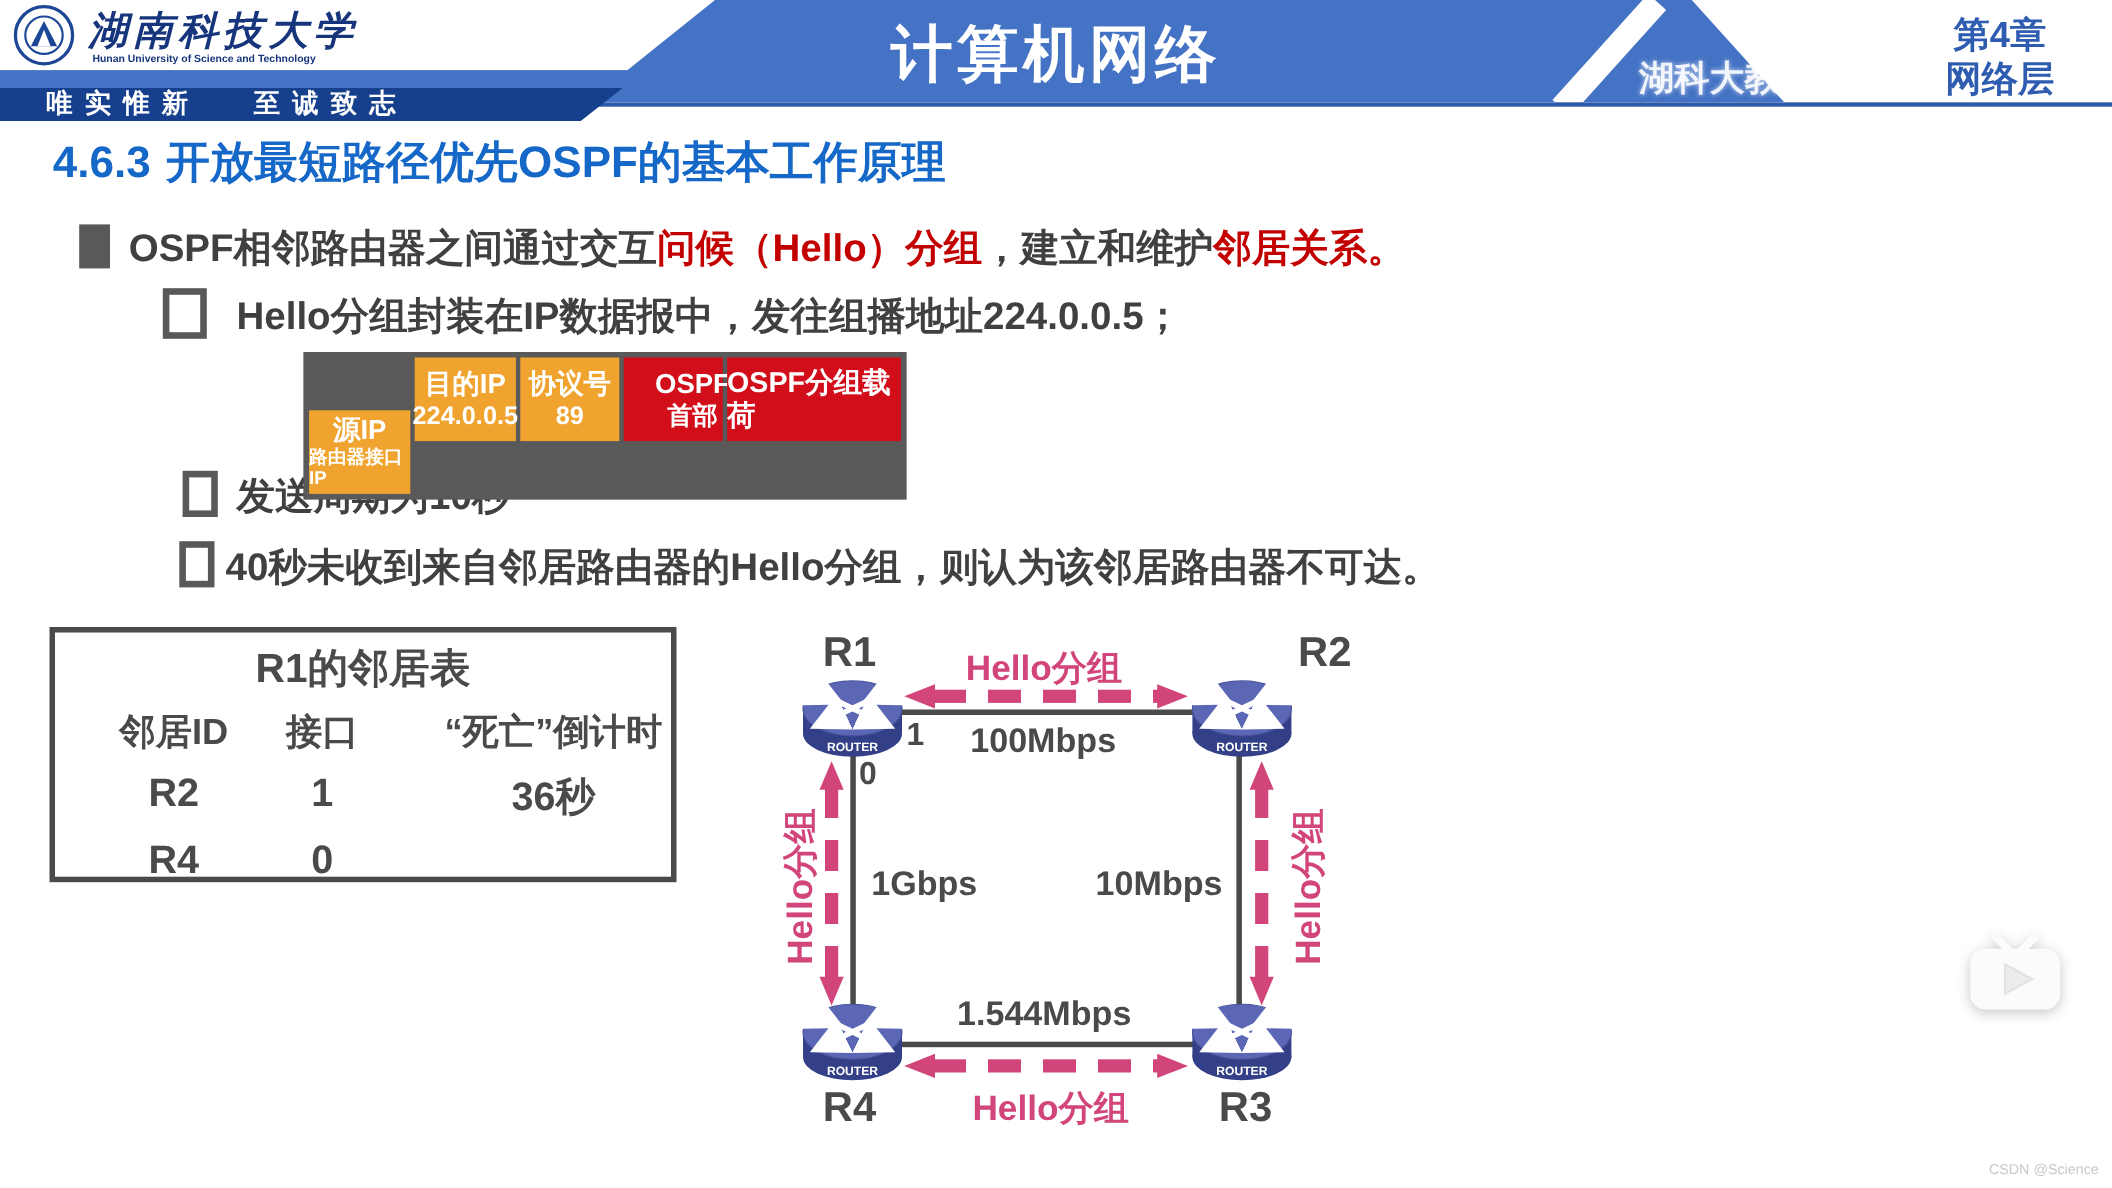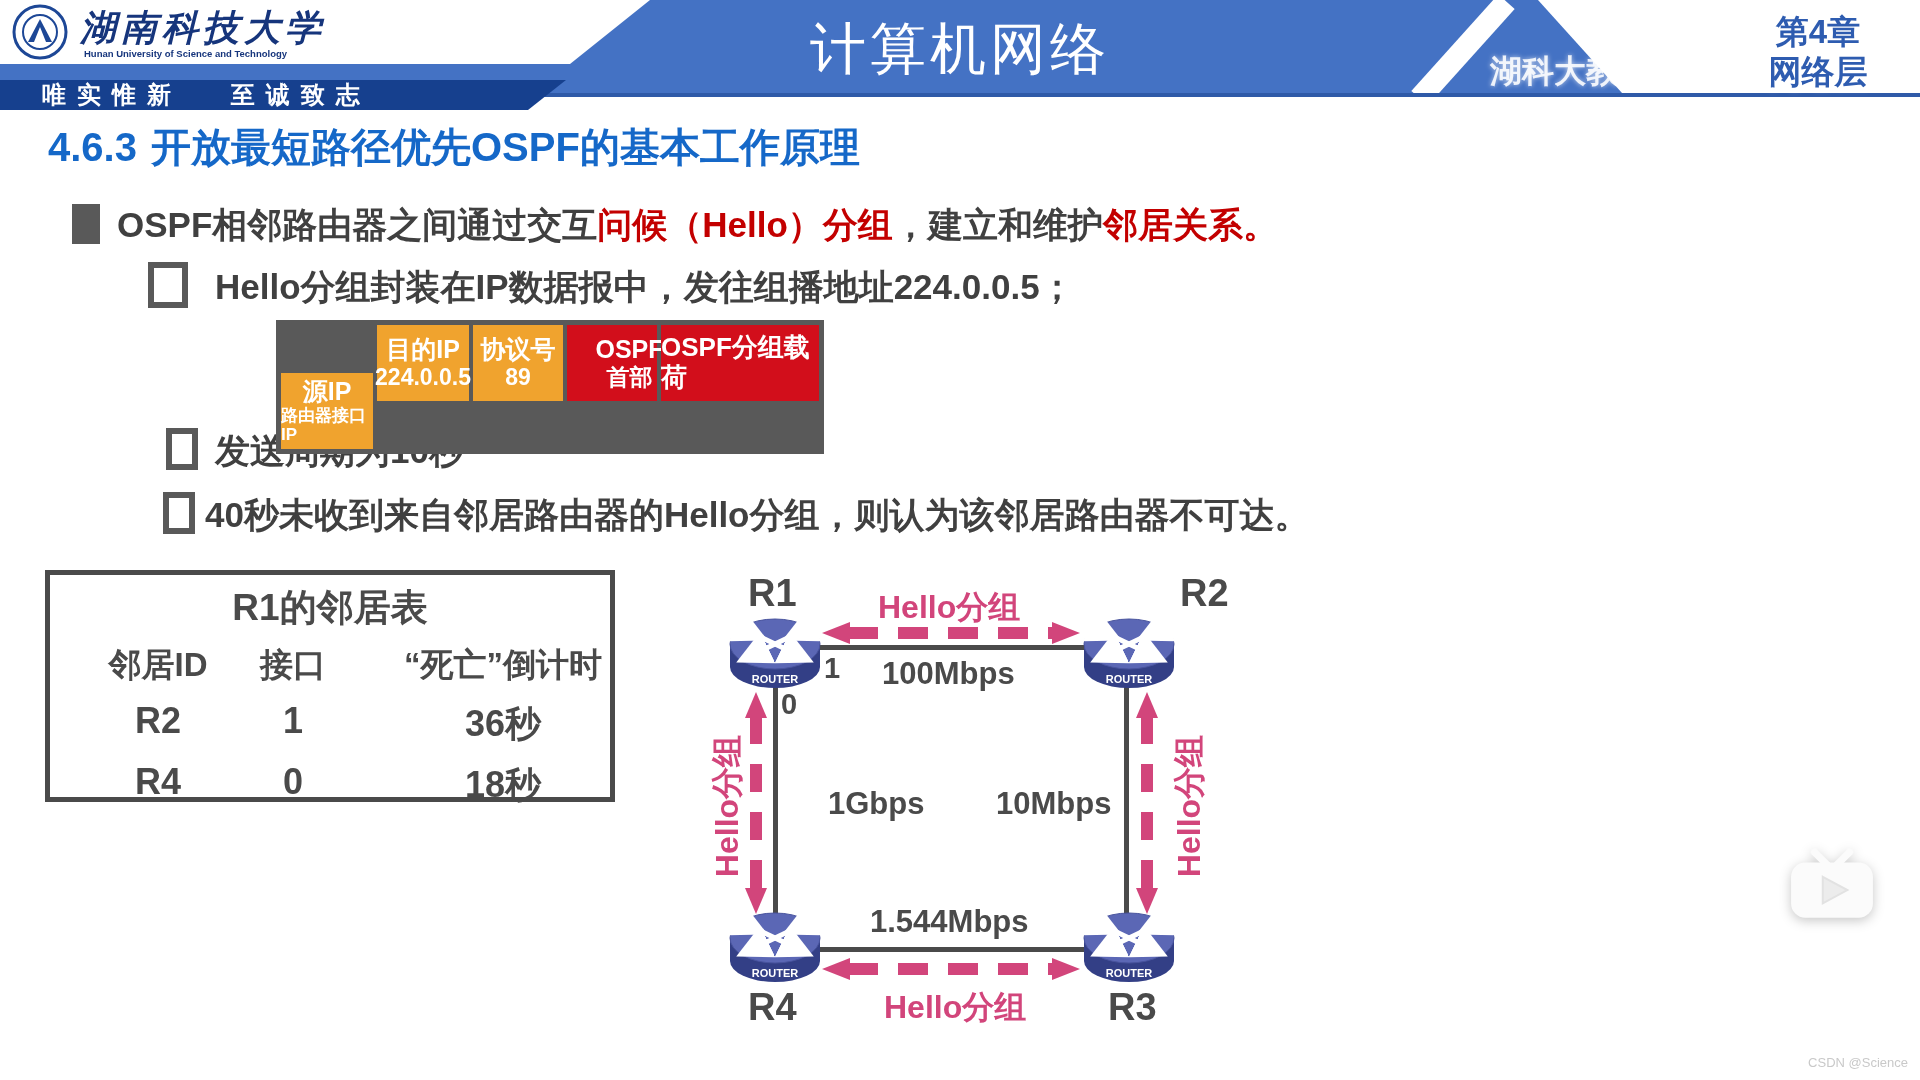--- a/index.html
+++ b/index.html
@@ -18,21 +18,21 @@
   .motto-strip { position:absolute; left:0; top:80px; width:566px; height:30px; background:#16408E;
                  clip-path:polygon(0 0,100% 0,calc(100% - 38px) 100%,0 100%);
                  color:#fff; font-size:24px; font-weight:bold; line-height:30px; }
   .motto-strip span { margin-left:42px; letter-spacing:11px; }
   .emblem { position:absolute; left:12px; top:4px; }
   .uni-cn { position:absolute; left:80px; top:4px; font-family:"DejaVu Serif","Liberation Serif",serif;
             font-style:italic; font-weight:bold; font-size:36px; letter-spacing:5px; color:#16357c; }
   .uni-en { position:absolute; left:84px; top:48px; font-size:9.5px; color:#16357c; font-weight:bold; }
 
   .course-title { position:absolute; left:960px; top:12px; transform:translateX(-50%);
-                  color:#fff; font-size:56px; font-weight:normal; letter-spacing:4px; white-space:nowrap; }
+                  color:#fff; font-size:56px; font-weight:bold; letter-spacing:4px; white-space:nowrap; }
 
   .chapter, .chapter2 { position:absolute; width:120px; text-align:center; font-size:33px; font-weight:bold; color:#2e5cb0; z-index:3;
         text-shadow:-2px -2px 0 #fff,2px -2px 0 #fff,-2px 2px 0 #fff,2px 2px 0 #fff,0 0 8px #fff; white-space:nowrap; }
   .chapter  { left:1758px; top:10px; }
   .chapter2 { left:1758px; top:50px; }
   .wm-text { position:absolute; left:1490px; top:50px; font-size:32px; font-weight:bold; color:rgba(255,255,255,0.88);
              z-index:2; white-space:nowrap; text-shadow:0 0 5px rgba(255,255,255,0.7); }
   .wm-bili { position:absolute; left:1856px; top:46px; font-size:44px; font-weight:bold; color:rgba(255,255,255,0.5); z-index:2; }
   .wm-tv   { position:absolute; left:1712px; top:48px; z-index:2; opacity:0.85; }
 
@@ -188,21 +188,20 @@
       <div>“死亡”倒计时</div>
     </div>
     <div class="nt-grid row">
       <div>R2</div>
       <div>1</div>
       <div>36秒</div>
     </div>
     <div class="nt-grid row">
       <div>R4</div>
       <div>0</div>
-      <div>18秒</div>
     </div>
   </div>
 
   <div class="tline" style="left:820px; top:645px; width:266px; height:5px;"></div>
   <div class="tline" style="left:820px; top:947px; width:266px; height:5px;"></div>
   <div class="tline" style="left:773px; top:686px; width:5px; height:232px;"></div>
   <div class="tline" style="left:1124px; top:686px; width:5px; height:232px;"></div>
 
   <div class="arrow-h" style="left:822px; top:622px;">
     <div class="hl"></div>
@@ -224,21 +223,21 @@
       <div class="dash"></div>
       <div class="hd"></div>
   </div>
 
   <div class="hello" style="left:878px; top:586px;">Hello分组</div>
   <div class="hello" style="left:884px; top:986px;">Hello分组</div>
   <div class="hello-v" style="left:628px; top:784px;">Hello分组</div>
   <div class="hello-v" style="left:1090px; top:784px;">Hello分组</div>
 
   <div class="speed" style="left:882px; top:656px;">100Mbps</div>
-  <div class="speed" style="left:792px; top:786px;margin-left:36px;">1Gbps</div>
+  <div class="speed" style="left:792px; top:786px;">1Gbps</div>
   <div class="speed" style="left:996px; top:786px;">10Mbps</div>
   <div class="speed" style="left:870px; top:904px;">1.544Mbps</div>
 
   <div class="iface" style="left:824px; top:652px;">1</div>
   <div class="iface" style="left:781px; top:688px;">0</div>
 
   <svg class="router" style="left:728px; top:616px;" width="94" height="74" viewBox="0 0 94 74">
     <ellipse cx="47" cy="51" rx="45" ry="21" fill="#333f86"></ellipse>
       <rect x="2" y="28" width="90" height="23" fill="#333f86"></rect>
     <ellipse cx="47" cy="28" rx="45" ry="25" fill="#5b67b5" stroke="#49549e"></ellipse>

